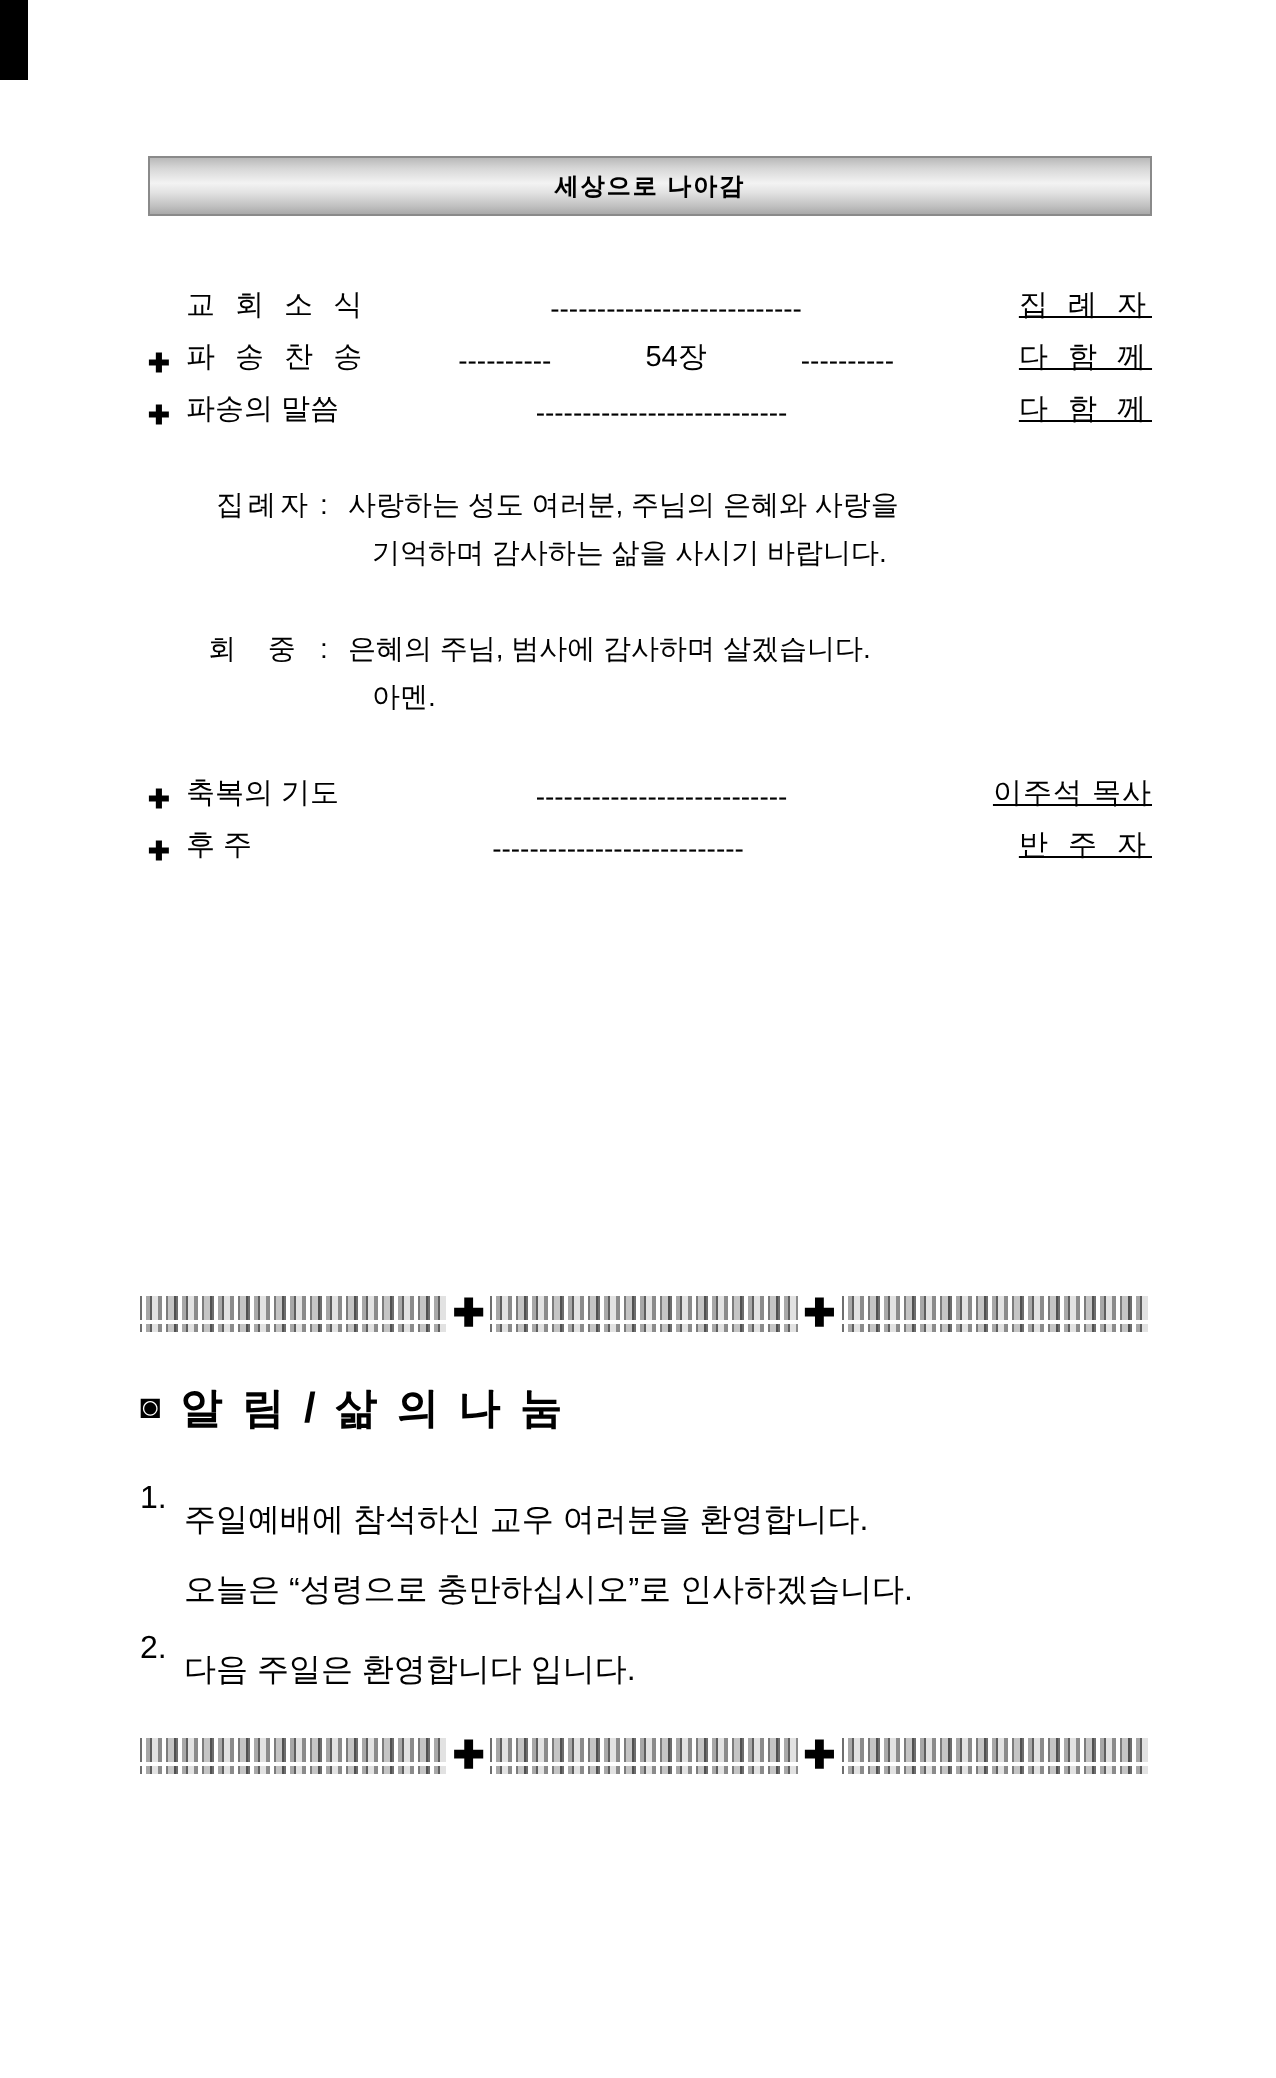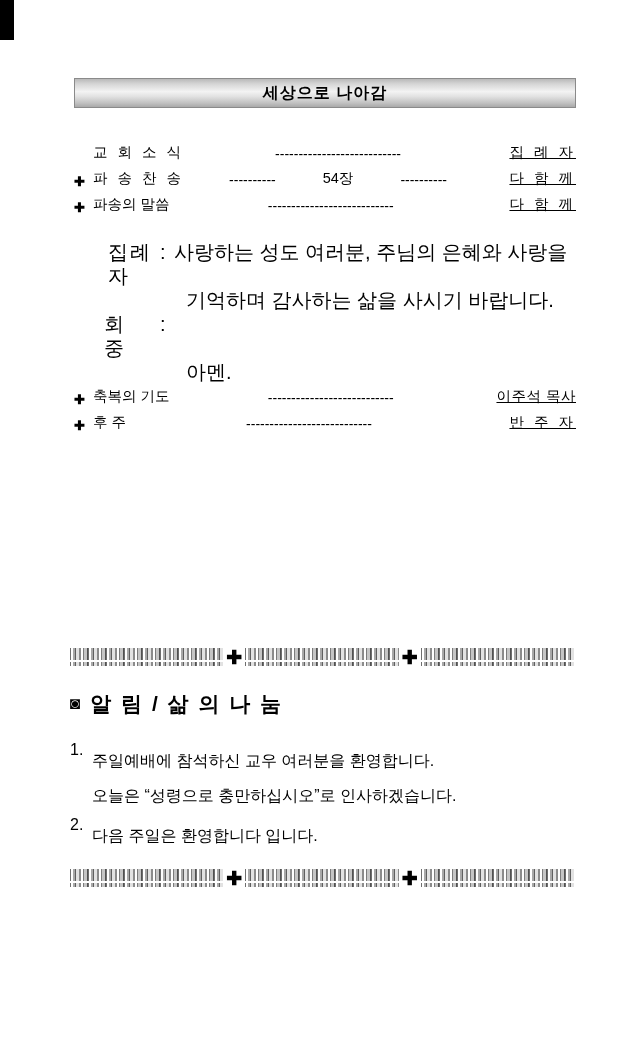--- a/index.html
+++ b/index.html
@@ -40,21 +40,21 @@
     background: linear-gradient(to bottom,
         #b9b9b9 0%, #d6d6d6 18%, #f3f3f3 45%,
         #e2e2e2 62%, #c2c2c2 85%, #a9a9a9 100%);
     border: 1px solid #8a8a8a;
     box-sizing: border-box;
     display: flex;
     align-items: center;
     justify-content: center;
   }
   .banner-title {
-    font-size: 16px;
+    font-size: 12px;
     font-weight: bold;
     letter-spacing: 1px;
     color: #000;
   }
   
   .order {
     position: absolute;
     left: 74px;
     top: 136px;
     width: 502px;
@@ -105,21 +105,21 @@
     text-decoration: underline;
   }
   .leader.tight {
     letter-spacing: 0.5px;
   }
   
   .respon {
     position: absolute;
     left: 74px;
     width: 502px;
-    font-size: 20px;
+    font-size: 14px;
   }
   .respon-1 { top: 240px; }
   .respon-2 { top: 312px; }
   .respon-line {
     display: flex;
     line-height: 24px;
   }
   .respon-who {
     width: 86px;
     padding-left: 34px;
@@ -270,20 +270,21 @@
       <span class="respon-colon">:</span>
       <span class="respon-text">사랑하는 성도 여러분, 주님의 은혜와 사랑을</span>
     </div>
     <div class="respon-cont">기억하며 감사하는 삶을 사시기 바랍니다.</div>
   </div>
 
   <div class="respon respon-2">
     <div class="respon-line">
       <span class="respon-who spaced">회  중</span>
       <span class="respon-colon">:</span>
+      <span class="respon-text">은혜의 주님, 범사에 감사하며 살겠습니다.</span>
     </div>
     <div class="respon-cont">아멘.</div>
   </div>
 
   <div class="order" style="top:380px;">
 
     <div class="order-row">
       <span class="cross">✚</span>
       <span class="item-label tight">축복의  기도</span>
       <span class="dots">---------------------------</span>

